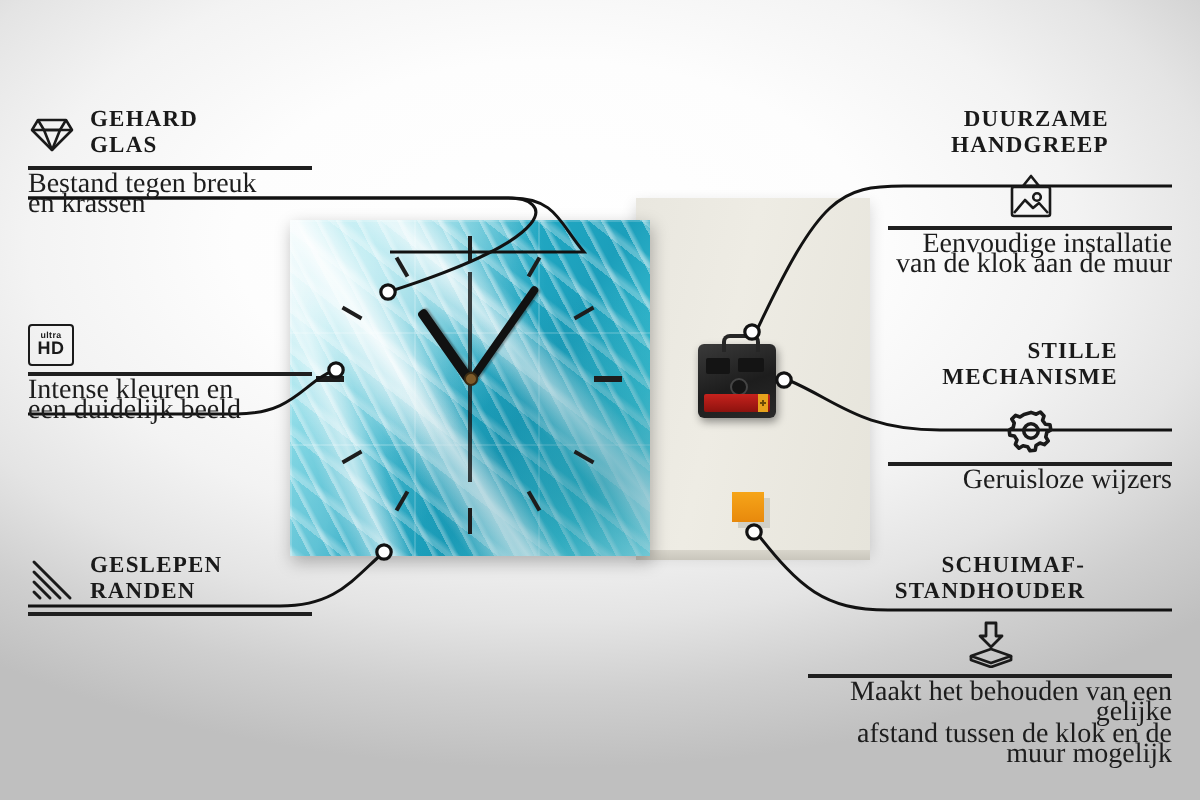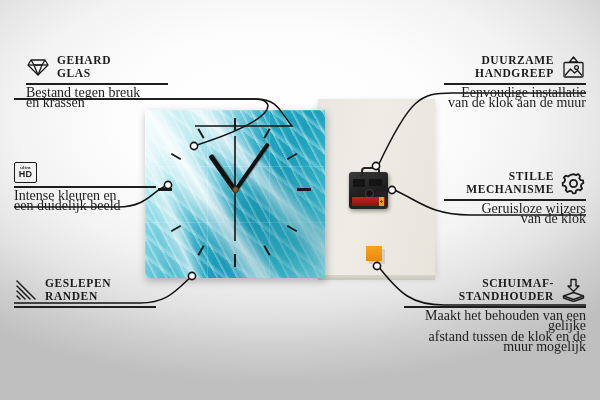--- a/index.html
+++ b/index.html
@@ -79,21 +79,21 @@
     line-height:13px;text-transform:uppercase;
   }
   .co-rule{height:1.6px;background:#1f1f1f;margin:3px 0 3px 0;}
   .co-desc{
     font-family:"Liberation Serif", serif;
     font-size:14px;line-height:10.6px;color:#1d1d1d;
   }
   .left .co-head{justify-content:flex-start;}
   .left .co-title{text-align:left;}
   .left .co-desc{text-align:left;}
-  .right .co-head{justify-content:flex-end;flex-direction:row;}
+  .right .co-head{justify-content:flex-end;flex-direction:column;}
   .right .co-title{text-align:right;}
   .right .co-desc{text-align:right;}
   .ico{flex:0 0 auto;display:block;}
   
   #lines{position:absolute;left:0;top:0;width:600px;height:400px;pointer-events:none;}
   .hd-badge{
     width:21px;height:19px;border:1.6px solid #1a1a1a;border-radius:2px;
     display:flex;flex-direction:column;align-items:center;justify-content:center;line-height:1;text-align:center;
   }
   .hd-badge .u{font-family:"Liberation Sans",sans-serif;font-size:4.4px;font-weight:700;letter-spacing:.2px;color:#1a1a1a;}
@@ -166,21 +166,21 @@
     <g fill="#ffffff" stroke="#121212" stroke-width="1.6">
       <circle cx="194" cy="146" r="3.6"></circle>
       <circle cx="168" cy="185" r="3.6"></circle>
       <circle cx="192" cy="276" r="3.6"></circle>
       <circle cx="376" cy="166" r="3.6"></circle>
       <circle cx="392" cy="190" r="3.6"></circle>
       <circle cx="377" cy="266" r="3.6"></circle>
     </g>
   </svg>
 
-  <div class="callout left" style="left:26px;top:54px;width:142px;">
+  <div class="callout left" style="left:14px;top:54px;width:142px;">
     <div class="co-head">
       <svg class="ico" width="24" height="20" viewBox="0 0 24 20">
         <g fill="none" stroke="#1a1a1a" stroke-width="1.3" stroke-linejoin="round">
           <path d="M5,3 H19 L22,8 L12,18 L2,8 Z"></path>
           <path d="M2,8 H22"></path>
             <path d="M5,3 L8,8 L12,18"></path>
             <path d="M19,3 L16,8 L12,18"></path>
             <path d="M8,8 H16"></path>
         </g>
       </svg>
@@ -252,21 +252,20 @@
       </div>
       <svg class="ico" width="25" height="25" viewBox="0 0 25 25">
         <g fill="none" stroke="#1a1a1a" stroke-width="1.8" stroke-linejoin="round">
           <path d="M12.5,3.2 l2.6,.9 l2.1,-1.1 l1.8,2 l-.7,2.2 l1.4,1.9 l2.3,.3 l.4,2.6 l-2,1.2 l-.5,2.3 l1.2,2 l-1.9,1.8 l-2.2,-.8 l-2,1.3 l-.4,2.3 l-2.6,.3 l-1.2,-2 l-2.3,-.5 l-2,1.2 l-1.8,-1.9 l.8,-2.2 l-1.3,-2 l-2.3,-.4 l-.3,-2.6 l2,-1.2 l.5,-2.3 l-1.2,-2 l1.9,-1.8 l2.2,.8 l2,-1.3 Z"></path>
           <circle cx="12.5" cy="12.5" r="3.6"></circle>
         </g>
       </svg>
     </div>
     <div class="co-rule"></div>
     <div class="co-desc">Geruisloze wijzers</div>
-    <div class="co-desc">van de klok</div>
   </div>
 
   <div class="callout right" style="left:404px;top:277px;width:182px;">
     <div class="co-head">
       <div style="flex:1;">
         <div class="co-title">SCHUIMAF-</div>
         <div class="co-title">STANDHOUDER</div>
       </div>
       <svg class="ico" width="25" height="24" viewBox="0 0 25 24">
         <g fill="none" stroke="#1a1a1a" stroke-width="1.4" stroke-linejoin="round">

